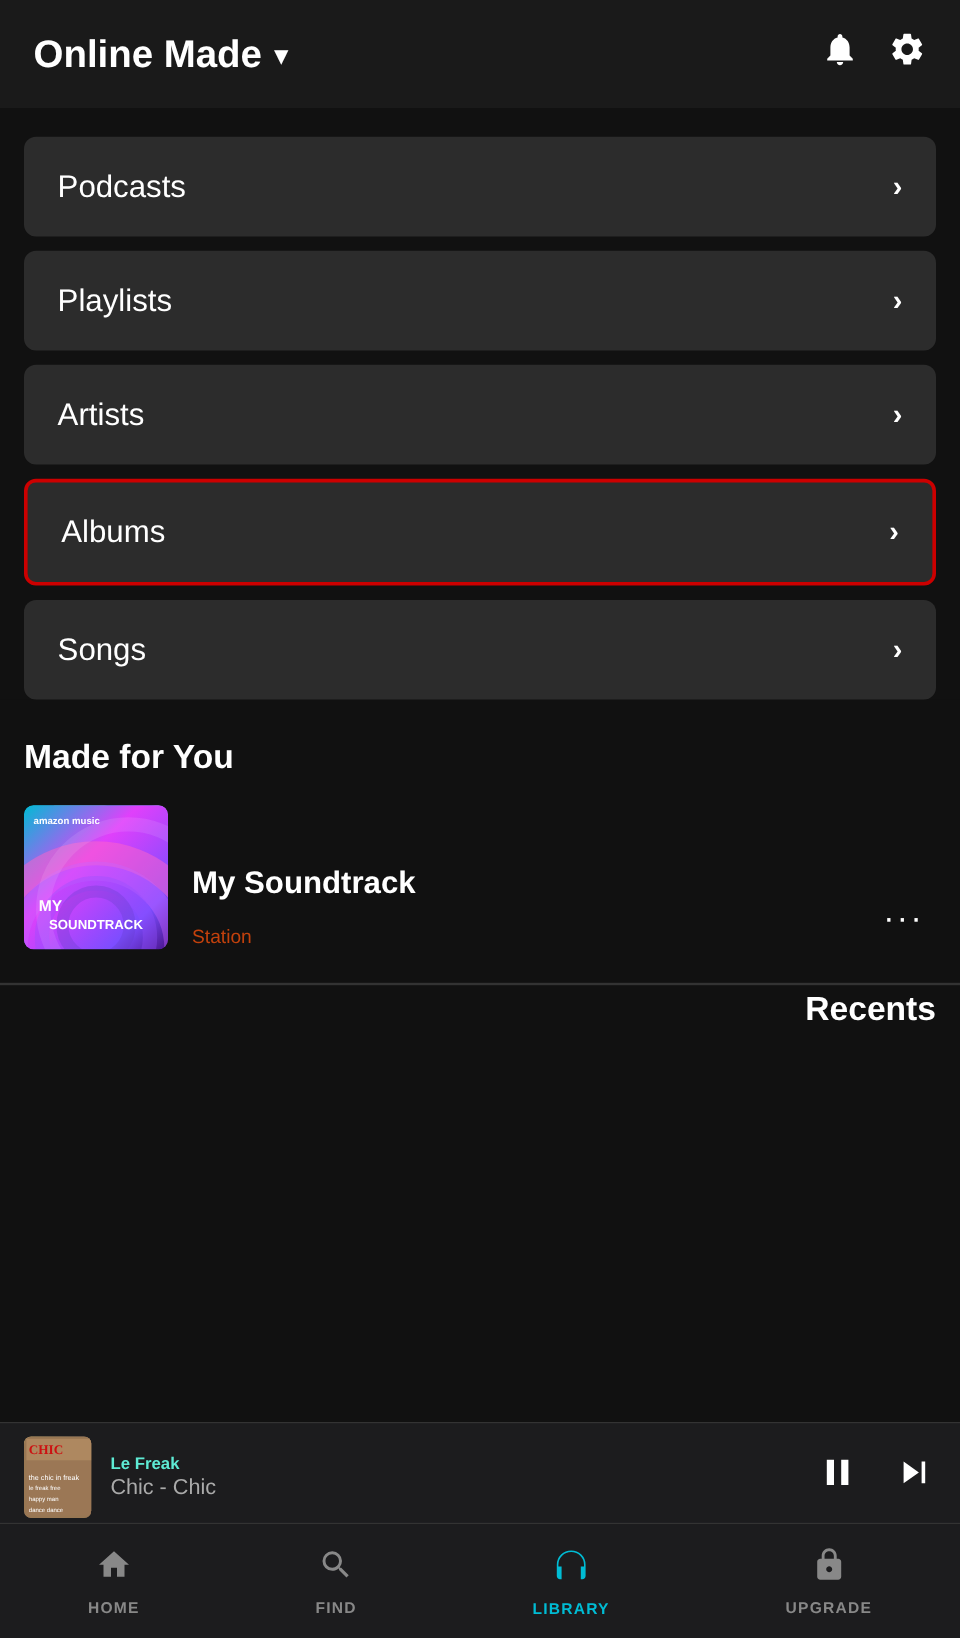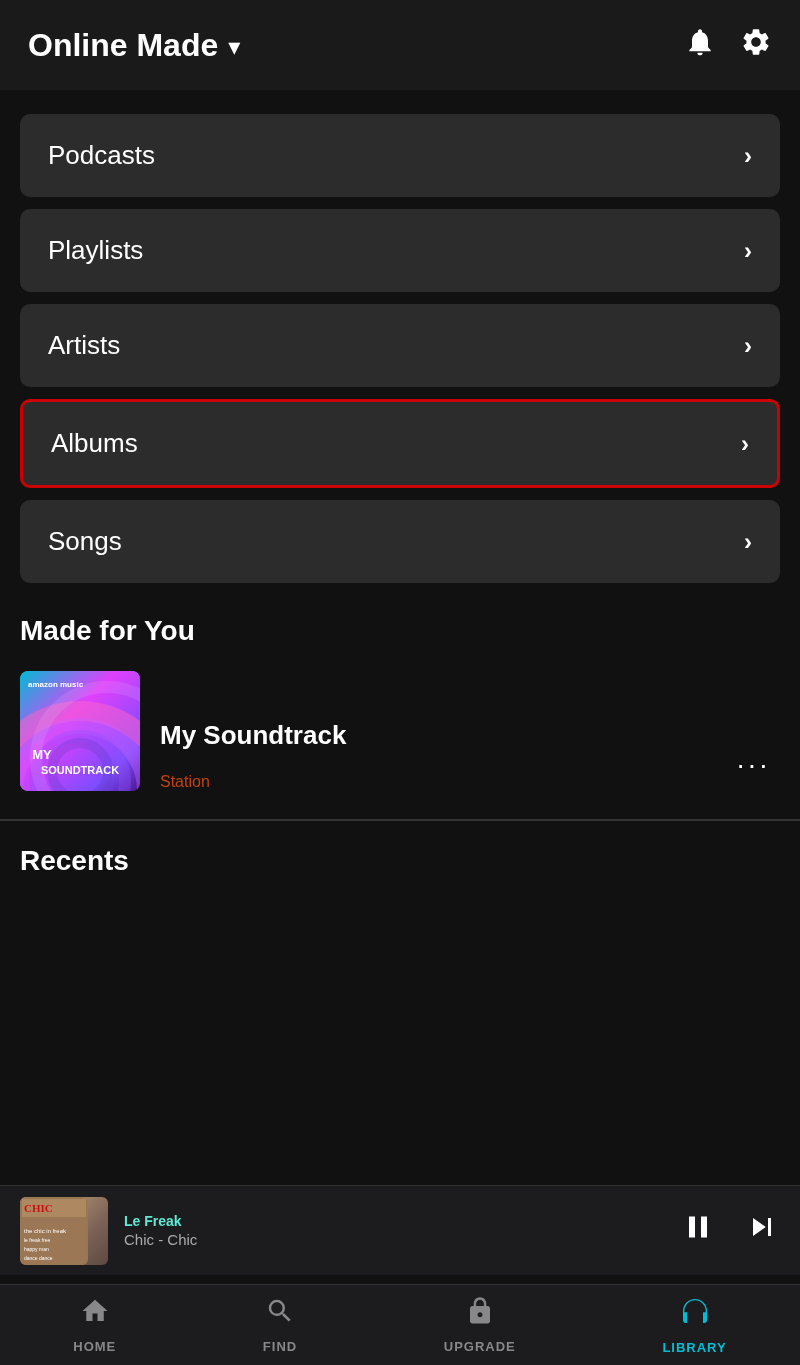--- a/index.html
+++ b/index.html
@@ -157,22 +157,23 @@
     .playlist-more {
       color: #ffffff;
       font-size: 28px;
       padding: 10px;
       cursor: pointer;
       letter-spacing: 2px;
     }
 
     
     .recents-header {
-      padding: 24px 20px 0 20px;
+      padding: 4px 20px 0 20px;
       border-top: 2px solid #333;
+      text-align: right;
     }
 
     .recents-title {
       font-size: 28px;
       font-weight: 700;
       color: #ffffff;
     }
 
     
     .now-playing-bar {
@@ -183,41 +184,41 @@
       background: #1c1c1e;
       height: 90px;
       display: flex;
       align-items: center;
       padding: 0 20px;
       gap: 16px;
       border-top: 1px solid #333;
     }
 
     .chic-art {
-      width: 88px;
+      width: 56px;
       height: 68px;
       border-radius: 6px;
       background: linear-gradient(135deg, #c8a96e 0%, #a0856a 40%, #7a6055 70%, #5c4a40 100%);
       position: relative;
       overflow: hidden;
       flex-shrink: 0;
     }
 
     .now-playing-info {
       flex: 1;
     }
 
     .now-playing-title {
       font-size: 14px;
       font-weight: 600;
       color: #5eead4;
     }
 
     .now-playing-artist {
-      font-size: 15px;
+      font-size: 18px;
       color: #aaaaaa;
       margin-top: 2px;
     }
 
     .now-playing-controls {
       display: flex;
       align-items: center;
       gap: 28px;
     }
 
@@ -228,21 +229,21 @@
       background: none;
       border: none;
     }
 
     
     .bottom-nav {
       position: absolute;
       bottom: 0;
       left: 0;
       right: 0;
-      height: 81px;
+      height: 96px;
       background: #1c1c1e;
       display: flex;
       align-items: center;
       justify-content: space-around;
       border-top: 1px solid #333;
     }
 
     .nav-item {
       display: flex;
       flex-direction: column;
@@ -414,31 +415,31 @@
 
   <div class="nav-item">
     <span class="nav-icon">
       <svg width="30" height="30" viewBox="0 0 24 24" fill="#888888">
         <path d="M15.5 14h-.79l-.28-.27A6.471 6.471 0 0 0 16 9.5 6.5 6.5 0 1 0 9.5 16c1.61 0 3.09-.59 4.23-1.57l.27.28v.79l5 4.99L20.49 19l-4.99-5zm-6 0C7.01 14 5 11.99 5 9.5S7.01 5 9.5 5 14 7.01 14 9.5 11.99 14 9.5 14z"></path>
       </svg>
     </span>
     <span class="nav-label">FIND</span>
   </div>
 
+  <div class="nav-item active">
+    <span class="nav-icon">
+      <svg width="32" height="32" viewBox="0 0 24 24" fill="#00bcd4">
+        <path d="M12 3a9 9 0 0 0-9 9v7c0 1.1.9 2 2 2h1v-8H4v-1a8 8 0 1 1 16 0v1h-2v8h1c1.1 0 2-.9 2-2v-7a9 9 0 0 0-9-9z"></path>
+      </svg>
+    </span>
+    <span class="nav-label">LIBRARY</span>
+  </div>
+
   <div class="nav-item">
     <span class="nav-icon">
       <svg width="30" height="30" viewBox="0 0 24 24" fill="#888888">
         <path d="M18 8h-1V6c0-2.76-2.24-5-5-5S7 3.24 7 6v2H6c-1.1 0-2 .9-2 2v10c0 1.1.9 2 2 2h12c1.1 0 2-.9 2-2V10c0-1.1-.9-2-2-2zm-6 9c-1.1 0-2-.9-2-2s.9-2 2-2 2 .9 2 2-.9 2-2 2zm3.1-9H8.9V6c0-1.71 1.39-3.1 3.1-3.1 1.71 0 3.1 1.39 3.1 3.1v2z"></path>
       </svg>
     </span>
     <span class="nav-label">UPGRADE</span>
   </div>
 
-  <div class="nav-item active">
-    <span class="nav-icon">
-      <svg width="32" height="32" viewBox="0 0 24 24" fill="#00bcd4">
-        <path d="M12 3a9 9 0 0 0-9 9v7c0 1.1.9 2 2 2h1v-8H4v-1a8 8 0 1 1 16 0v1h-2v8h1c1.1 0 2-.9 2-2v-7a9 9 0 0 0-9-9z"></path>
-      </svg>
-    </span>
-    <span class="nav-label">LIBRARY</span>
-  </div>
-
 </div>
 
 </body></html>

